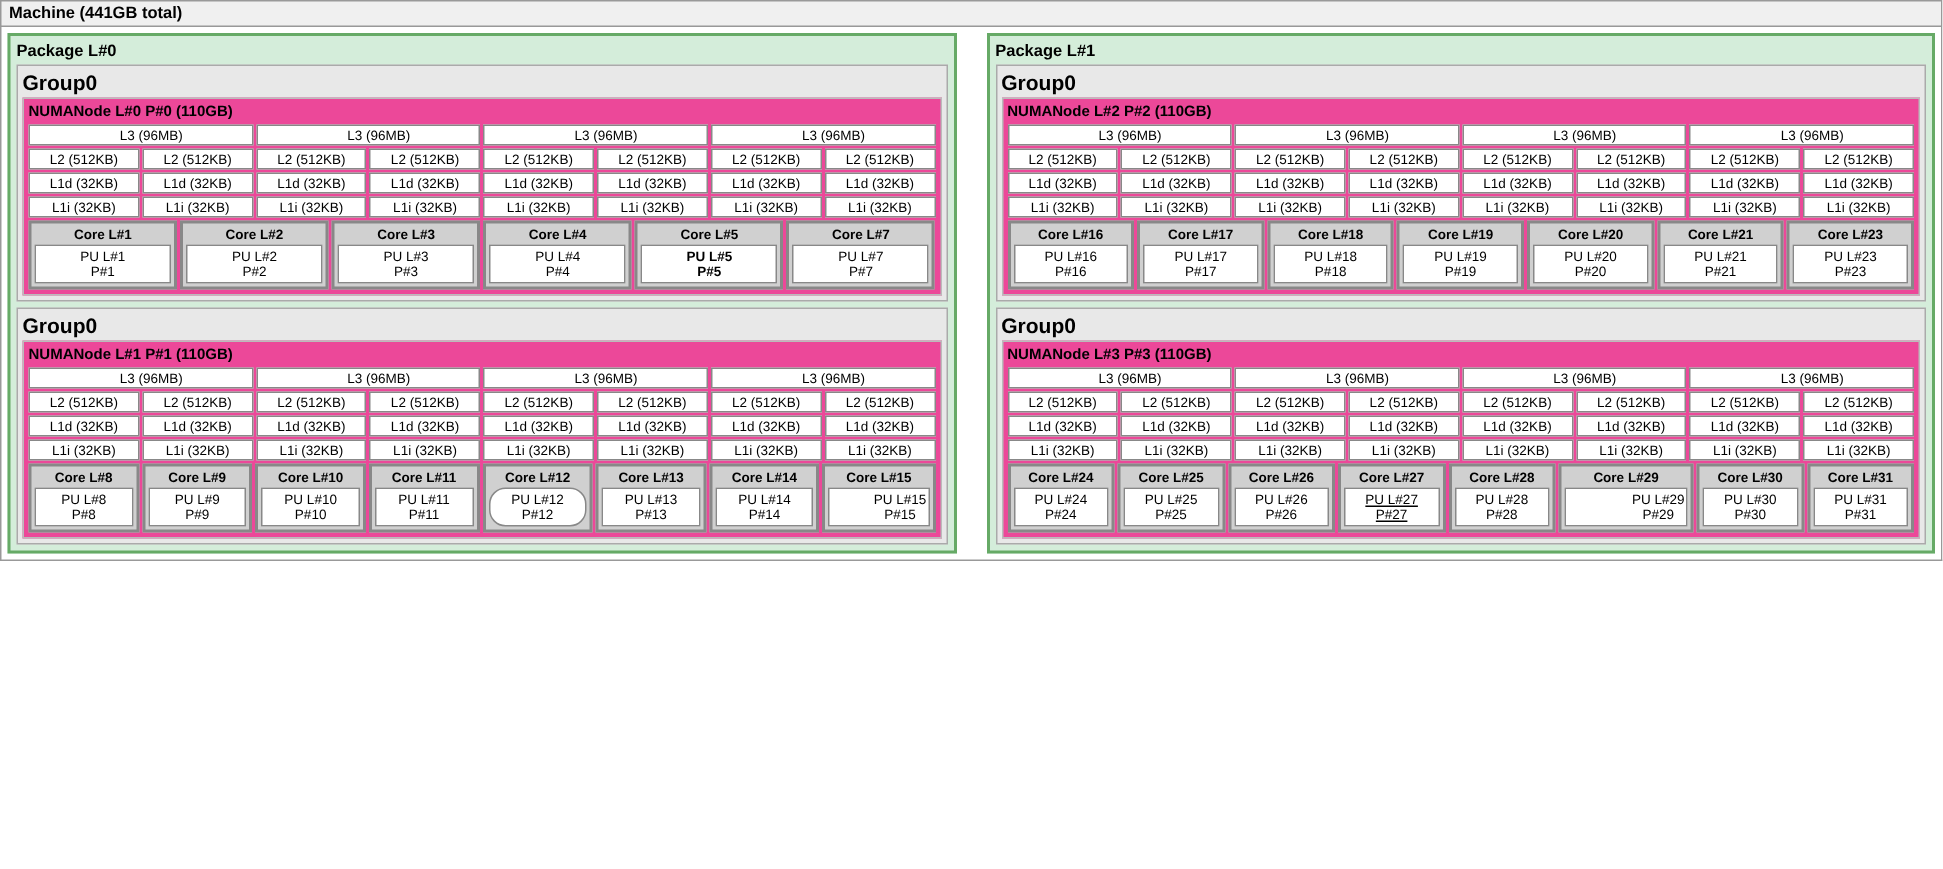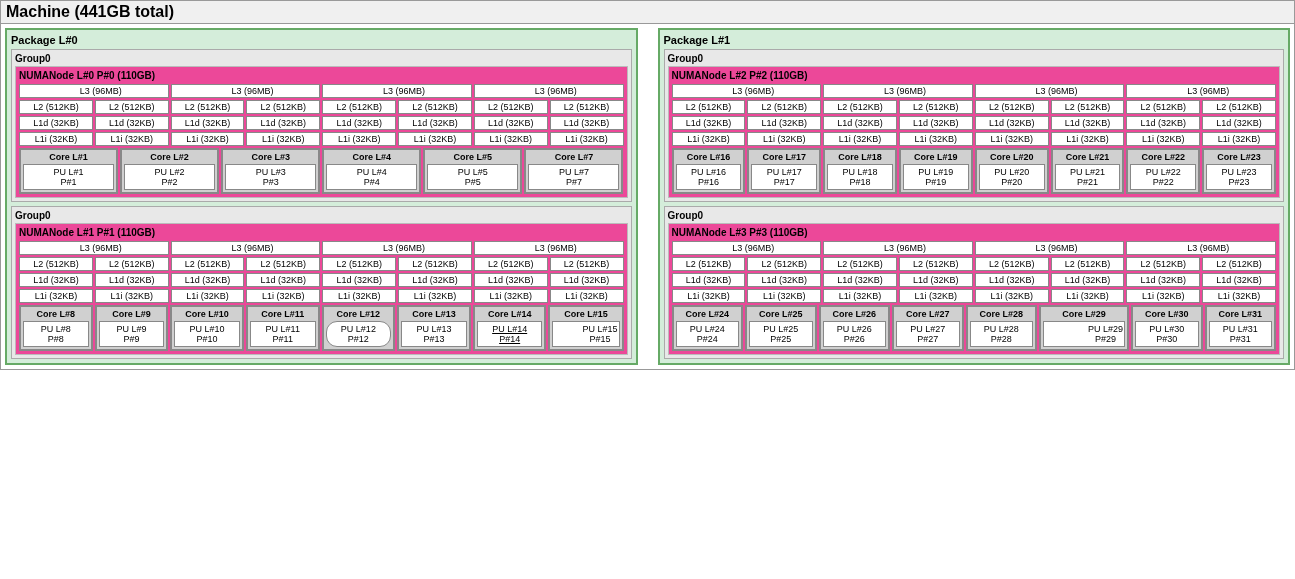--- a/index.html
+++ b/index.html
@@ -6,21 +6,21 @@
     body {
       font-family: Arial, sans-serif;
       font-size: 10px;
       background: #fff;
       width: 1295px;
     }
     .machine-title {
       background: #f0f0f0;
       border: 1px solid #999;
       padding: 2px 5px;
-      font-size: 16px;
+      font-size: 11px;
       font-weight: bold;
     }
     .machine-body {
       display: flex;
       border: 1px solid #999;
       border-top: none;
       padding: 4px;
       gap: 20px;
       background: #fff;
     }
@@ -37,21 +37,21 @@
       color: #000;
     }
     .group {
       border: 1px solid #aaa;
       background: #e8e8e8;
       padding: 3px;
       margin-bottom: 4px;
     }
     .group:last-child { margin-bottom: 0; }
     .group-title {
-      font-size: 10px;
+      font-size: 14px;
       font-weight: bold;
       margin-bottom: 2px;
     }
     .numa-node {
       border: 1px solid #bbb;
       background: #ec4899;
       padding: 3px;
     }
     .numa-title {
       font-size: 10px;
@@ -168,21 +168,21 @@
                 <div class="pu-cell" style="white-space: pre; text-align: center;">PU L#3
 P#3</div>
               </div>
               <div class="core-block">
                 <div class="core-title">Core L#4</div>
                 <div class="pu-cell" style="white-space: pre;">PU L#4
 P#4</div>
               </div>
               <div class="core-block">
                 <div class="core-title">Core L#5</div>
-                <div class="pu-cell" style="white-space: pre;">PU L#5
+                <div class="pu-cell" style="white-space: pre; font-weight: bold;">PU L#5
 P#5</div>
               </div>
               <div class="core-block">
                 <div class="core-title">Core L#7</div>
                 <div class="pu-cell" style="white-space: pre;">PU L#7
 P#7</div>
               </div>
             </div>
           </div>
         </div>
@@ -252,21 +252,21 @@
                 <div class="pu-cell" style="white-space: pre; border-radius: 11px;">PU L#12
 P#12</div>
               </div>
               <div class="core-block">
                 <div class="core-title">Core L#13</div>
                 <div class="pu-cell" style="white-space: pre;">PU L#13
 P#13</div>
               </div>
               <div class="core-block">
                 <div class="core-title">Core L#14</div>
-                <div class="pu-cell" style="white-space: pre; text-decoration: underline;">PU L#14
+                <div class="pu-cell" style="white-space: pre;">PU L#14
 P#14</div>
               </div>
               <div class="core-block">
                 <div class="core-title">Core L#15</div>
                 <div class="pu-cell" style="white-space: pre; padding-left: 29px;">PU L#15
 P#15</div>
               </div>
             </div>
           </div>
         </div>
@@ -338,25 +338,20 @@
                 <div class="core-title">Core L#20</div>
                 <div class="pu-cell" style="white-space: pre;">PU L#20
 P#20</div>
               </div>
               <div class="core-block">
                 <div class="core-title">Core L#21</div>
                 <div class="pu-cell" style="white-space: pre;">PU L#21
 P#21</div>
               </div>
               <div class="core-block">
-                <div class="core-title">Core L#22</div>
-                <div class="pu-cell" style="white-space: pre;">PU L#22
-P#22</div>
-              </div>
-              <div class="core-block">
                 <div class="core-title">Core L#23</div>
                 <div class="pu-cell" style="white-space: pre;">PU L#23
 P#23</div>
               </div>
             </div>
           </div>
         </div>
         <div class="group">
           <div class="group-title">Group0</div>
           <div class="numa-node">
@@ -408,21 +403,21 @@
                 <div class="pu-cell" style="white-space: pre;">PU L#25
 P#25</div>
               </div>
               <div class="core-block">
                 <div class="core-title">Core L#26</div>
                 <div class="pu-cell" style="white-space: pre;">PU L#26
 P#26</div>
               </div>
               <div class="core-block">
                 <div class="core-title">Core L#27</div>
-                <div class="pu-cell" style="white-space: pre;">PU L#27
+                <div class="pu-cell" style="white-space: pre; text-decoration: underline;">PU L#27
 P#27</div>
               </div>
               <div class="core-block">
                 <div class="core-title">Core L#28</div>
                 <div class="pu-cell" style="white-space: pre;">PU L#28
 P#28</div>
               </div>
               <div class="core-block">
                 <div class="core-title">Core L#29</div>
                 <div class="pu-cell" style="white-space: pre; padding-left: 44px;">PU L#29

